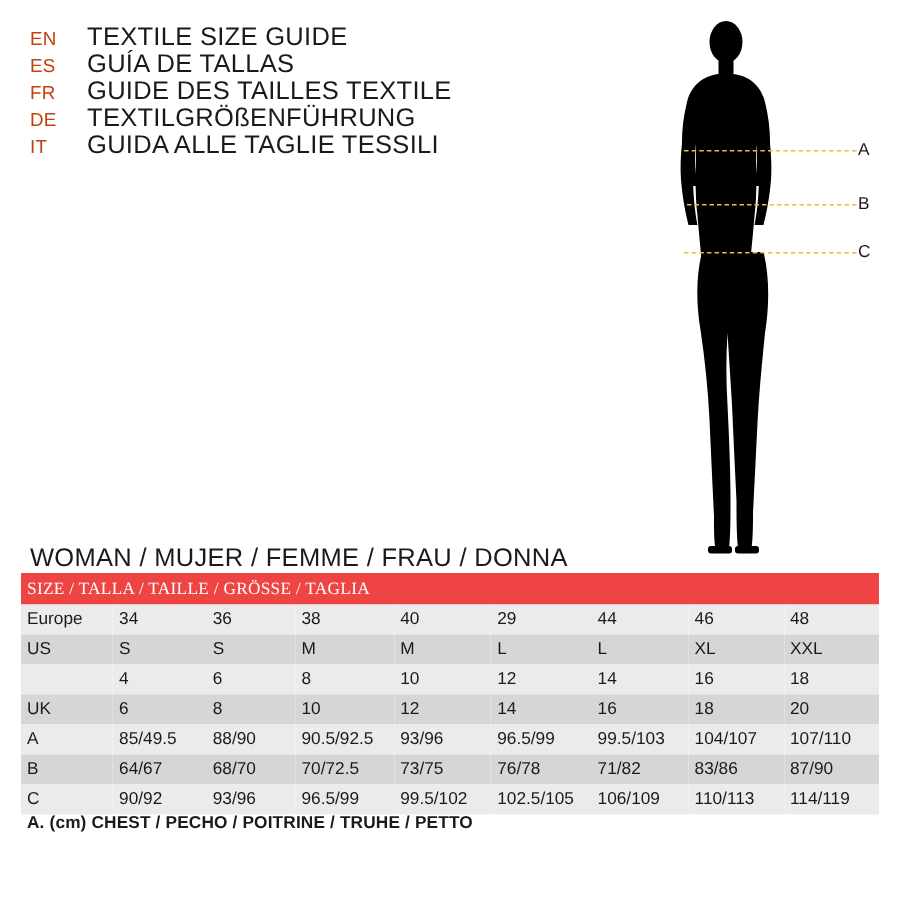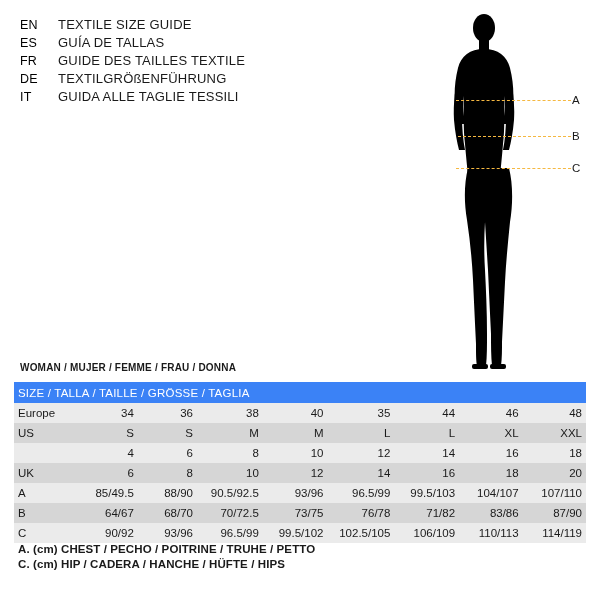--- a/index.html
+++ b/index.html
@@ -31,24 +31,24 @@
   .lang-row {
     display: flex;
     align-items: baseline;
     height: 18px;
     line-height: 18px;
   }
   .lang-code {
     width: 38px;
     font-size: 12.5px;
     letter-spacing: 0.2px;
-    color: #000000;
+    color: #c2410c;
   }
   .lang-text {
-    font-size: 13px;
+    font-size: 17px;
     letter-spacing: 0.2px;
     color: #1a1a1a;
   }
 
   
   .figure-wrap {
     position: absolute;
     left: 420px;
     top: 8px;
     width: 170px;
@@ -69,59 +69,60 @@
     font-size: 11.5px;
     color: #1a1a1a;
     line-height: 12px;
   }
 
   
   .woman-caption {
     position: absolute;
     left: 20px;
     top: 362px;
-    font-size: 10px;
-    font-weight: bold;
+    font-size: 17px;
+    font-weight: normal;
     letter-spacing: 0.2px;
     color: #1a1a1a;
   }
 
   
   table.size-table {
     position: absolute;
     left: 14px;
     top: 382px;
     width: 572px;
     border-collapse: collapse;
     font-size: 11.5px;
   }
   table.size-table td {
     padding: 2px 4px;
     height: 16px;
     color: #1a1a1a;
     white-space: nowrap;
   }
   tr.head-row td {
-    background: #3b82f6;
+    background: #ef4444;
     color: #ffffff;
     font-weight: normal;
     font-size: 11.5px;
     letter-spacing: 0.2px;
     height: 17px;
+    font-family: Liberation Serif, serif;
   }
   tr.light td { background: #ebebeb; }
   tr.dark td  { background: #d6d6d6; }
 
   td.lbl {
     width: 62px;
     text-align: left;
     padding-left: 6px;
   }
   td.val {
-    text-align: right;
+    text-align: left;
     width: 63px;
   }
 
   
   .legend {
     position: absolute;
     left: 18px;
     top: 542px;
     width: 560px;
   }
@@ -231,21 +232,21 @@
       <tr class="head-row">
         <td colspan="9">SIZE / TALLA / TAILLE / GRÖSSE / TAGLIA</td>
       </tr>
 
       <tr class="light">
         <td class="lbl">Europe</td>
         <td class="val">34</td>
         <td class="val">36</td>
         <td class="val">38</td>
         <td class="val">40</td>
-        <td class="val">35</td>
+        <td class="val">29</td>
         <td class="val">44</td>
         <td class="val">46</td>
         <td class="val">48</td>
       </tr>
 
       <tr class="dark">
         <td class="lbl">US</td>
         <td class="val">S</td>
         <td class="val">S</td>
         <td class="val">M</td>
@@ -313,16 +314,15 @@
         <td class="val">102.5/105</td>
         <td class="val">106/109</td>
         <td class="val">110/113</td>
         <td class="val">114/119</td>
       </tr>
     </tbody>
   </table>
 
   <div class="legend">
     <div class="legend-row">A. (cm) CHEST / PECHO / POITRINE / TRUHE / PETTO</div>
-    <div class="legend-row">C. (cm) HIP / CADERA / HANCHE / HÜFTE / HIPS</div>
   </div>
 
 </div>
 
 </body></html>

